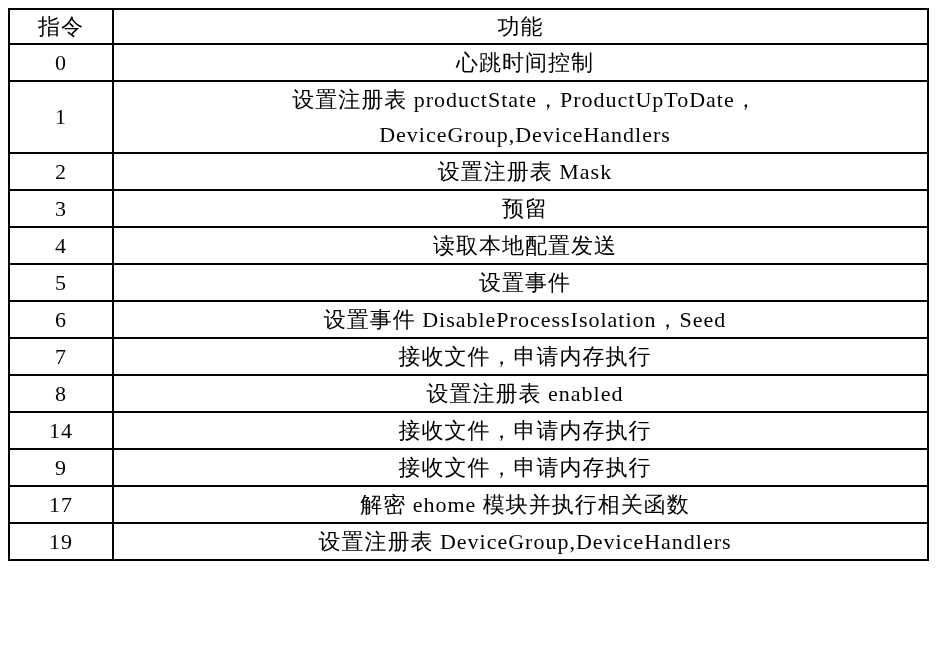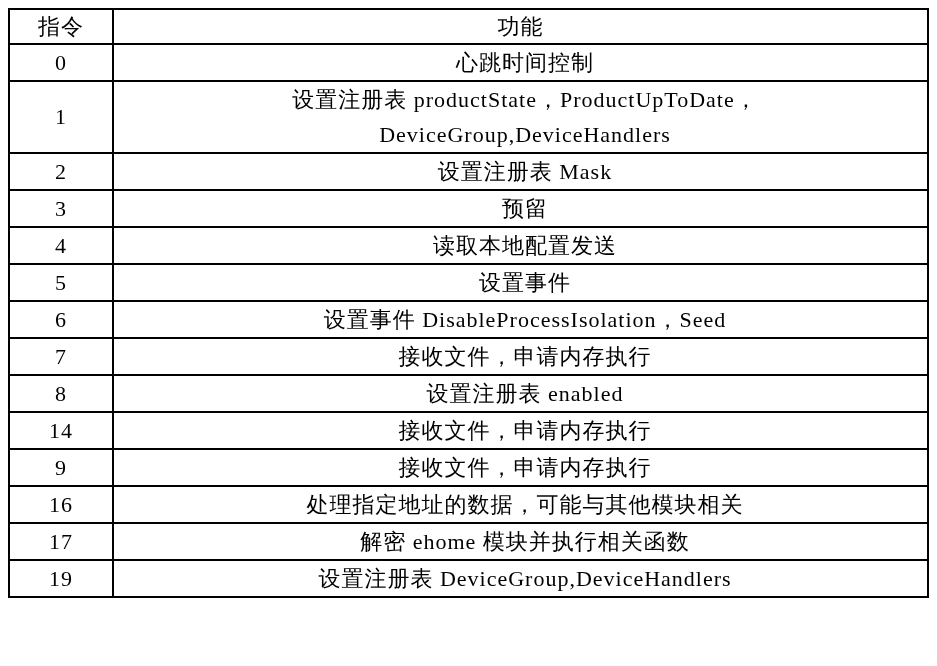--- a/index.html
+++ b/index.html
@@ -118,24 +118,20 @@
     <td class="cmd">14</td>
     <td class="func">接收文件，申请内存执行</td>
   </tr>
 
   <tr>
     <td class="cmd">9</td>
     <td class="func">接收文件，申请内存执行</td>
   </tr>
 
 
-  <tr>
-    <td class="cmd">16</td>
-    <td class="func">处理指定地址的数据，可能与其他模块相关</td>
-  </tr>
 
   <tr>
     <td class="cmd">17</td>
     <td class="func">解密 ehome 模块并执行相关函数</td>
   </tr>
 
 
   <tr>
     <td class="cmd">19</td>
     <td class="func">设置注册表 DeviceGroup,DeviceHandlers</td>

